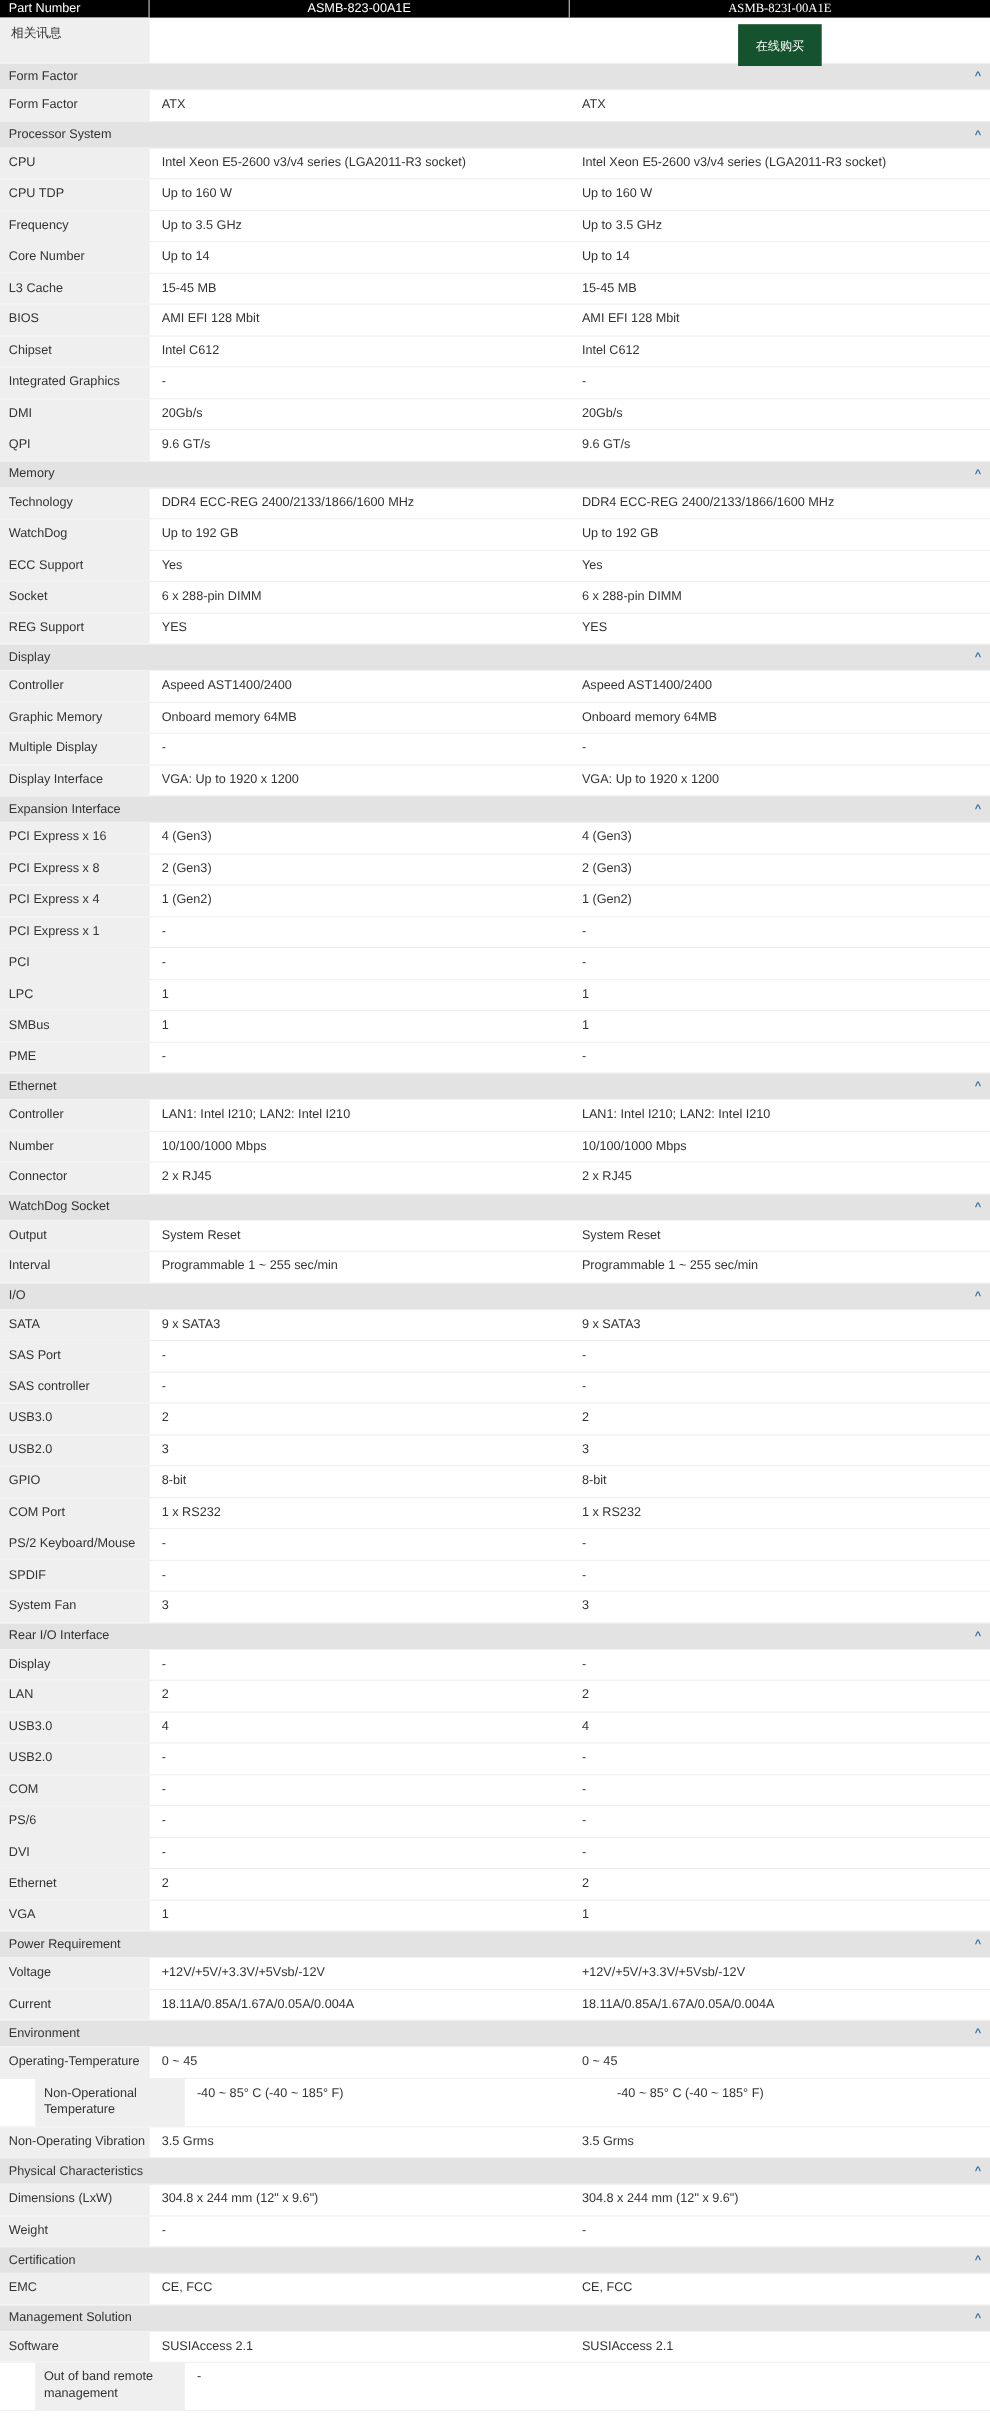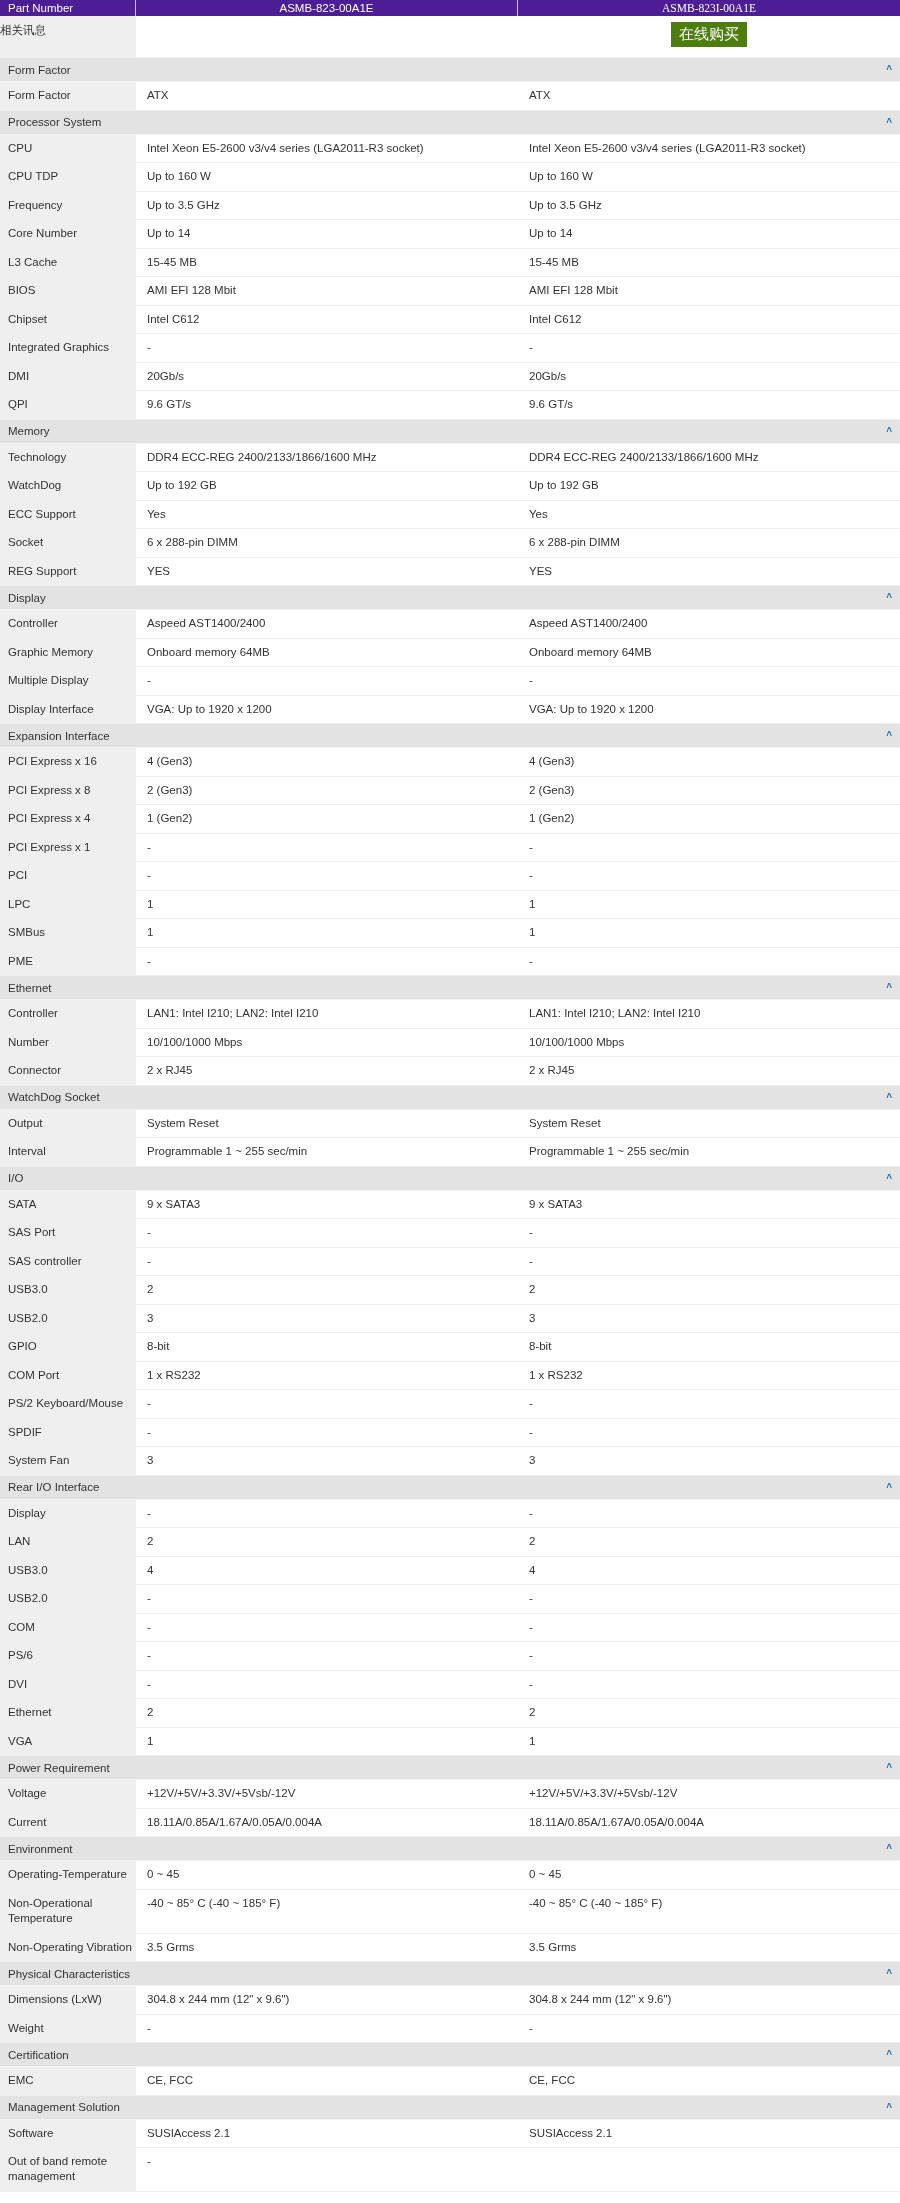--- a/index.html
+++ b/index.html
@@ -1,34 +1,34 @@
 <!DOCTYPE html>
 <html><head>
 <meta charset="utf-8">
 <style>
   * { box-sizing: border-box; margin: 0; padding: 0; }
   html, body { width: 900px; background: #ffffff; }
   body { font-family: "Liberation Sans", "DejaVu Sans", sans-serif; font-size: 11.5px; color: #333; }
   .spec { width: 900px; }
-  .hdr { display: flex; height: 16px; background: #4c1d95; color: #fff; font-size: 11.5px; line-height: 16px; }
+  .hdr { display: flex; height: 16px; background: #000000; color: #fff; font-size: 11.5px; line-height: 16px; }
   .hdr .lbl { width: 136px; padding-left: 8px; border-right: 1px solid #c8c8c8; }
   .hdr .c1 { width: 382px; text-align: center; border-right: 1px solid #c8c8c8; }
   .hdr .c2 { flex: 1; text-align: center; font-family: Liberation Serif, serif; }
   .info { display: flex; height: 42px; border-bottom: 1px solid #f0f0f0; }
-  .info .lbl { width: 136px; background: #efefef; padding: 7px 0 0 0; }
+  .info .lbl { width: 136px; background: #efefef; padding: 7px 0 0 10px; }
   .info .c1 { width: 382px; }
   .info .c2 { flex: 1; position: relative; }
-  .buy-btn { position: absolute; left: 153px; top: 6px; width: 76px; height: 25px; background: #4d7c0f; color: #fff; border: none; font-size: 15px; font-family: "DejaVu Sans", sans-serif; cursor: pointer; }
+  .buy-btn { position: absolute; left: 153px; top: 6px; width: 76px; height: 38px; background: #14532d; color: #fff; border: none; font-size: 11px; font-family: "DejaVu Sans", sans-serif; cursor: pointer; }
   .sec { height: 24px; background: #e3e3e3; display: flex; align-items: center; justify-content: space-between; padding: 0 8px; border-bottom: 1px solid #f2f2f2; cursor: pointer; }
   .sec .chev { color: #2e6da4; font-size: 10px; font-weight: bold; }
   .row { display: flex; min-height: 28.5px; border-bottom: 1px solid #efefef; }
   .row .lbl { width: 136px; background: #efefef; padding: 6px 0 0 8px; line-height: 15px; }
   .row .c1 { width: 382px; padding: 6px 0 0 11px; line-height: 15px; }
   .row .c2 { flex: 1; padding: 6px 0 0 11px; line-height: 15px; }
-  .row.tall { min-height: 44px; }
+  .row.tall { min-height: 44px; padding-left: 32px; }
 </style>
 </head>
 <body>
 
 <div class="spec">
   <div class="hdr">
     <div class="lbl">Part Number</div>
     <div class="c1">ASMB-823-00A1E</div>
     <div class="c2">ASMB-823I-00A1E</div>
   </div>

